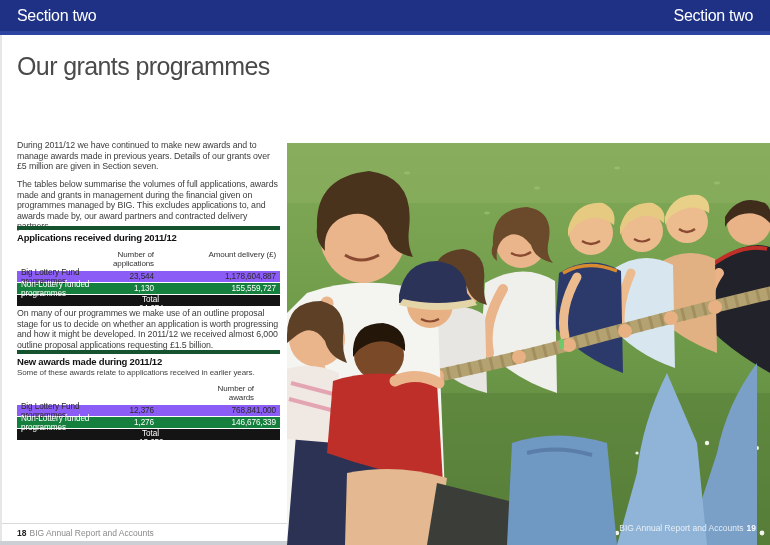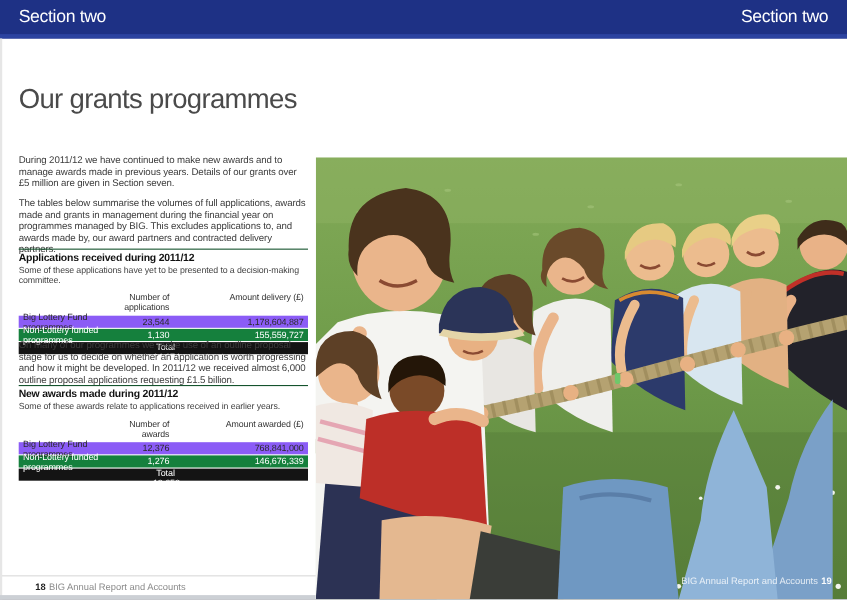--- a/index.html
+++ b/index.html
@@ -9,48 +9,48 @@
   }
   
   .header-bar{
     position:absolute;top:0;left:0;right:0;height:31px;background:#1e3185;
     border-bottom:4px solid #2c43a0;display:flex;justify-content:space-between;
     align-items:center;padding:0 17px;box-sizing:content-box;
   }
   .header-label{color:#fff;font-size:16px;letter-spacing:-0.3px;}
   
   .page-title{
-    position:absolute;left:17px;top:76px;font-size:25px;font-weight:400;
+    position:absolute;left:17px;top:52px;font-size:25px;font-weight:400;
     color:#4a4a4a;letter-spacing:-0.6px;
   }
   
   .leftcol{position:absolute;left:17px;width:263px;}
   .body-text{font-size:8.8px;line-height:10.6px;color:#3c3c3c;letter-spacing:-0.1px;}
   .intro{top:140px;}
   .volume-heading{top:165px;font-size:10.5px;font-weight:bold;color:#222;}
   .volume-body{top:179px;}
   .middle-para{top:308px;}
   
-  .table-block{position:absolute;left:17px;width:263px;border-top:1px solid #14532d;}
+  .table-block{position:absolute;left:17px;width:263px;border-top:4px solid #14532d;}
   .table1{top:226px;}
   .table2{top:350px;}
   .t-title{font-size:9.5px;font-weight:bold;color:#111;margin-top:2px;letter-spacing:-0.2px;}
   .t-sub{font-size:8px;color:#444;letter-spacing:-0.1px;margin-top:1px;}
   .t-head{display:flex;font-size:8px;color:#333;margin-top:7px;margin-bottom:3px;letter-spacing:-0.1px;}
   .t-row{display:flex;align-items:center;height:11px;font-size:8.2px;letter-spacing:-0.1px;margin-bottom:1px;}
   .c-label{flex:1;padding-left:4px;text-align:left;}
   .c-n1{width:82px;text-align:right;padding-right:26px;box-sizing:border-box;}
   .c-n2{width:100px;text-align:right;padding-right:4px;box-sizing:border-box;}
   .t-head .c-label{padding-left:0;}
   .row-beige{background:#8b5cf6;color:#2a2a2a;}
   .row-cyan{background:#15803d;color:#ffffff;}
   .row-black{background:#141414;color:#ffffff;flex-direction:column;}
   
   .footer-rule{position:absolute;left:0;top:523px;width:287px;height:1px;background:#d9d9d9;}
-  .footer-left{position:absolute;left:32px;top:528px;font-size:8.5px;color:#8a8a8a;text-align:center;}
+  .footer-left{position:absolute;left:17px;top:528px;font-size:8.5px;color:#8a8a8a;text-align:center;}
   .footer-left .pnum{font-weight:bold;color:#222;margin-right:3px;}
   .page-edge-left{position:absolute;left:0;top:35px;bottom:0;width:2px;background:#e6e6e6;}
   .page-edge-bottom{position:absolute;left:0;top:541px;width:287px;height:4px;background:#ccd0d5;}
   
   .photo{position:absolute;left:287px;top:143px;width:483px;height:402px;overflow:hidden;}
   .photo svg{display:block;}
   .photo-footer{
     position:absolute;right:14px;top:380px;font-size:8.5px;color:rgba(255,255,255,0.8);
   }
   .photo-footer .pnum{font-weight:bold;color:rgba(255,255,255,0.95);margin-left:3px;}
@@ -62,25 +62,24 @@
 
   <div class="header-bar">
     <span class="header-label">Section two</span>
     <span class="header-label">Section two</span>
   </div>
 
   <div class="page-title">Our grants programmes</div>
 
   <div class="leftcol body-text intro">During 2011/12 we have continued to make new awards and to manage awards made in previous years. Details of our grants over £5 million are given in Section seven.</div>
 
-  <div class="leftcol body-text volume-body">The tables below summarise the volumes of full applications, awards made and grants in management during the financial year on programmes managed by BIG. This excludes applications to, and awards made by, our award partners and contracted delivery partners.</div>
+  <div class="leftcol body-text volume-body">The tables below summarise the volumes of full applications, awards made and grants in management during the financial given on programmes managed by BIG. This excludes applications to, and awards made by, our award partners and contracted delivery partners.</div>
 
   <div class="table-block table1">
     <div class="t-title">Applications received during 2011/12</div>
-    <div class="t-sub">Some of these applications have yet to be presented to a decision-making committee.</div>
     <div class="t-head">
       <span class="c-label"></span>
       <span class="c-n1">Number of applications</span>
       <span class="c-n2">Amount delivery (£)</span>
     </div>
     <div class="t-row row-beige">
       <span class="c-label">Big Lottery Fund programmes</span>
       <span class="c-n1">23,544</span>
       <span class="c-n2">1,178,604,887</span>
     </div>
@@ -97,21 +96,20 @@
   </div>
 
   <div class="leftcol body-text middle-para">On many of our programmes we make use of an outline proposal stage for us to decide on whether an application is worth progressing and how it might be developed. In 2011/12 we received almost 6,000 outline proposal applications requesting £1.5 billion.</div>
 
   <div class="table-block table2">
     <div class="t-title">New awards made during 2011/12</div>
     <div class="t-sub">Some of these awards relate to applications received in earlier years.</div>
     <div class="t-head">
       <span class="c-label"></span>
       <span class="c-n1">Number of awards</span>
-      <span class="c-n2">Amount awarded (£)</span>
     </div>
     <div class="t-row row-beige">
       <span class="c-label">Big Lottery Fund programmes</span>
       <span class="c-n1">12,376</span>
       <span class="c-n2">768,841,000</span>
     </div>
     <div class="t-row row-cyan">
       <span class="c-label">Non-Lottery funded programmes</span>
       <span class="c-n1">1,276</span>
       <span class="c-n2">146,676,339</span>

